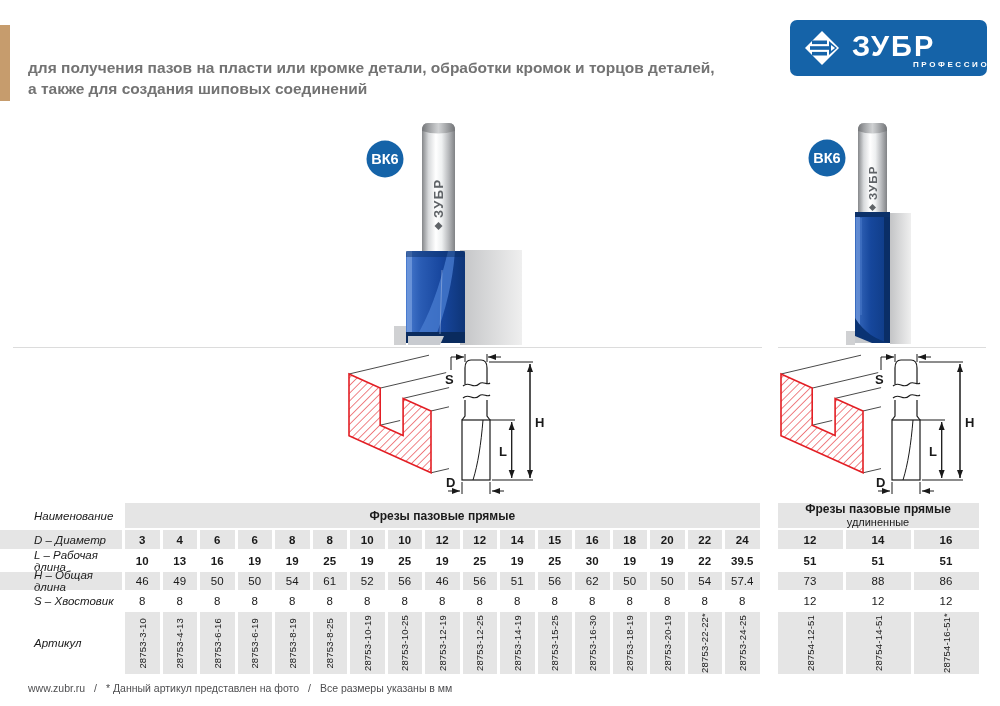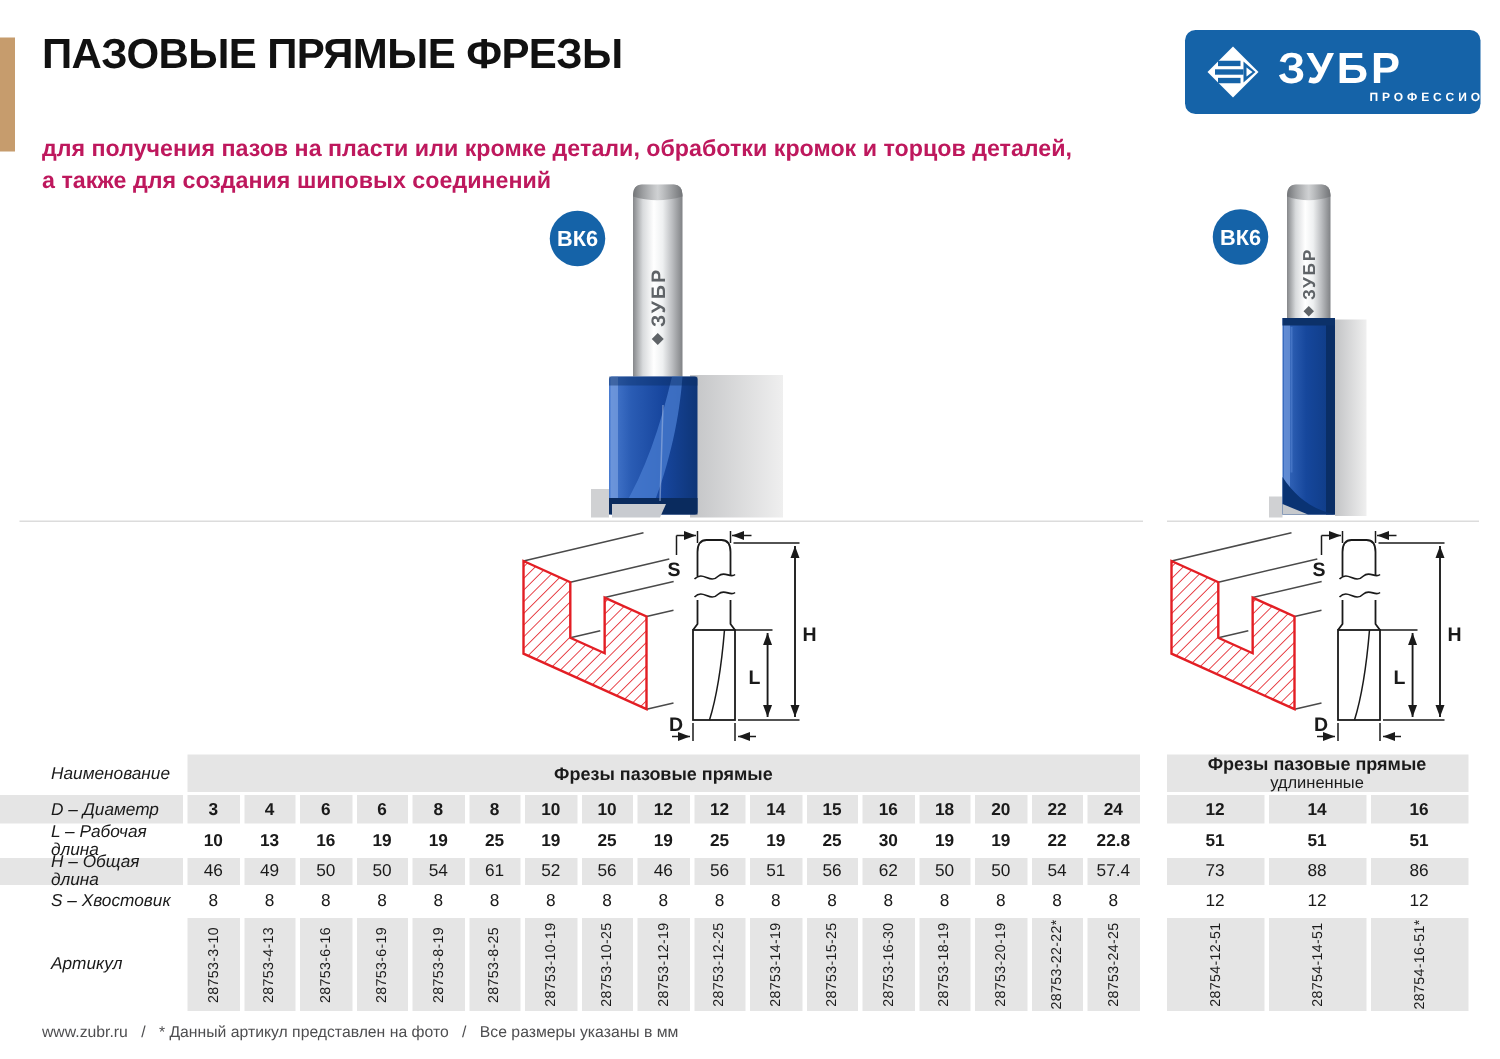--- a/index.html
+++ b/index.html
@@ -3,21 +3,21 @@
 <meta charset="utf-8">
 <style>
   * { margin:0; padding:0; box-sizing:border-box; }
   body { background:#888; font-family:"Liberation Sans", sans-serif; }
   .page { position:relative; width:1000px; height:706px; background:#ffffff; overflow:hidden; margin:0 auto; }
   .abs { position:absolute; }
 
   
   .accent-bar { left:0; top:25px; width:10px; height:76px; background:#c69c6d; }
   .page-title { left:28px; top:20px; font-size:28px; font-weight:bold; color:#111; letter-spacing:-0.4px; }
-  .page-subtitle { left:28px; top:57px; font-size:15.5px; font-weight:bold; color:#be185d; line-height:21px;margin-top:32px; }
+  .page-subtitle { left:28px; top:57px; font-size:15.5px; font-weight:bold; color:#737373; line-height:21px; }
 
   
   .logo { left:790px; top:20px; width:197px; height:56px; background:#1563a8; border-radius:7px; }
   .logo-icon { position:absolute; left:14px; top:10px; }
   .logo-text { position:absolute; left:62px; top:10px; font-size:29px; font-weight:bold; color:#fff; letter-spacing:2px; }
   .logo-sub { position:absolute; left:75px; top:40px; font-size:8px; font-weight:bold; color:#fff; letter-spacing:2.6px;padding-left:48px; }
 
   
   .sep { height:1px; background:#dcdcdc; }
 
@@ -45,21 +45,20 @@
   .footer span { margin-right:6px; }
 
   svg text { font-family:"Liberation Sans", sans-serif; }
 </style>
 </head>
 <body>
 
 <div class="page">
 
   <div class="abs accent-bar"></div>
-  <div class="abs page-title">ПАЗОВЫЕ ПРЯМЫЕ ФРЕЗЫ</div>
   <div class="abs page-subtitle">
     <div>для получения пазов на пласти или кромке детали, обработки кромок и торцов деталей,</div>
     <div>а также для создания шиповых соединений</div>
   </div>
 
   <div class="abs logo">
     <svg class="logo-icon" width="36" height="36" viewBox="0 0 36 36">
       <path d="M18,1 L35,18 L18,35 L1,18 Z" fill="#ffffff"></path>
       <rect x="8" y="10.5" width="15" height="3.6" fill="#1563a8"></rect>
       <rect x="6" y="16.2" width="19" height="3.6" fill="#1563a8"></rect>
@@ -387,21 +386,21 @@
       <div class="tcell b">
         <span>19</span>
       </div>
       <div class="tcell b">
         <span>19</span>
       </div>
       <div class="tcell b">
         <span>22</span>
       </div>
       <div class="tcell b">
-        <span>22.8</span>
+        <span>39.5</span>
       </div>
       <div class="tcell spacer"></div>
       <div class="tcell b">
         <span>51</span>
       </div>
       <div class="tcell b">
         <span>51</span>
       </div>
       <div class="tcell b">
         <span>51</span>

